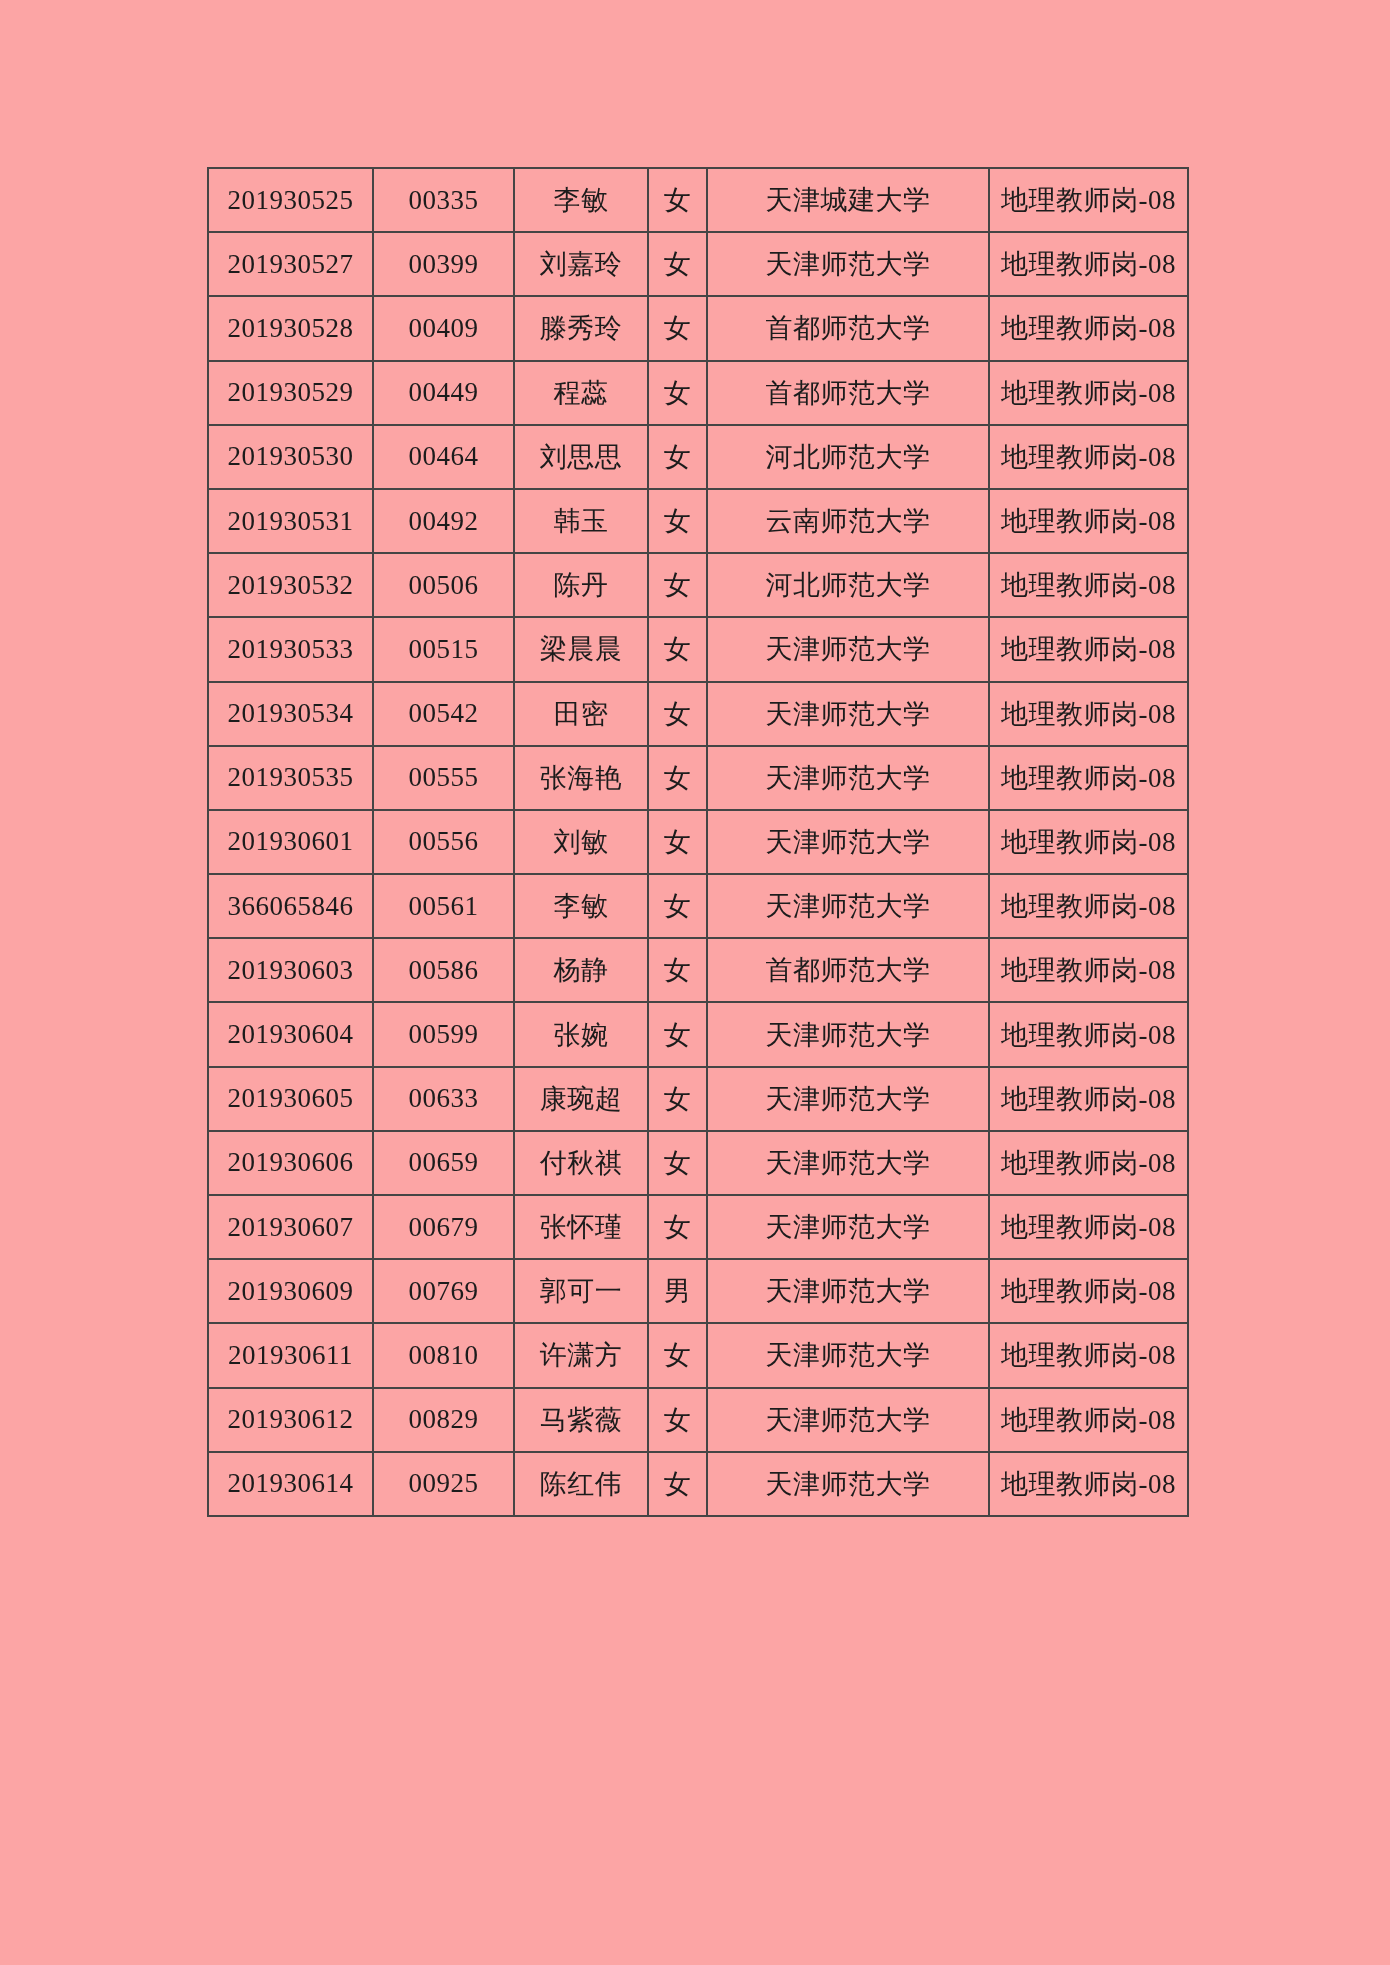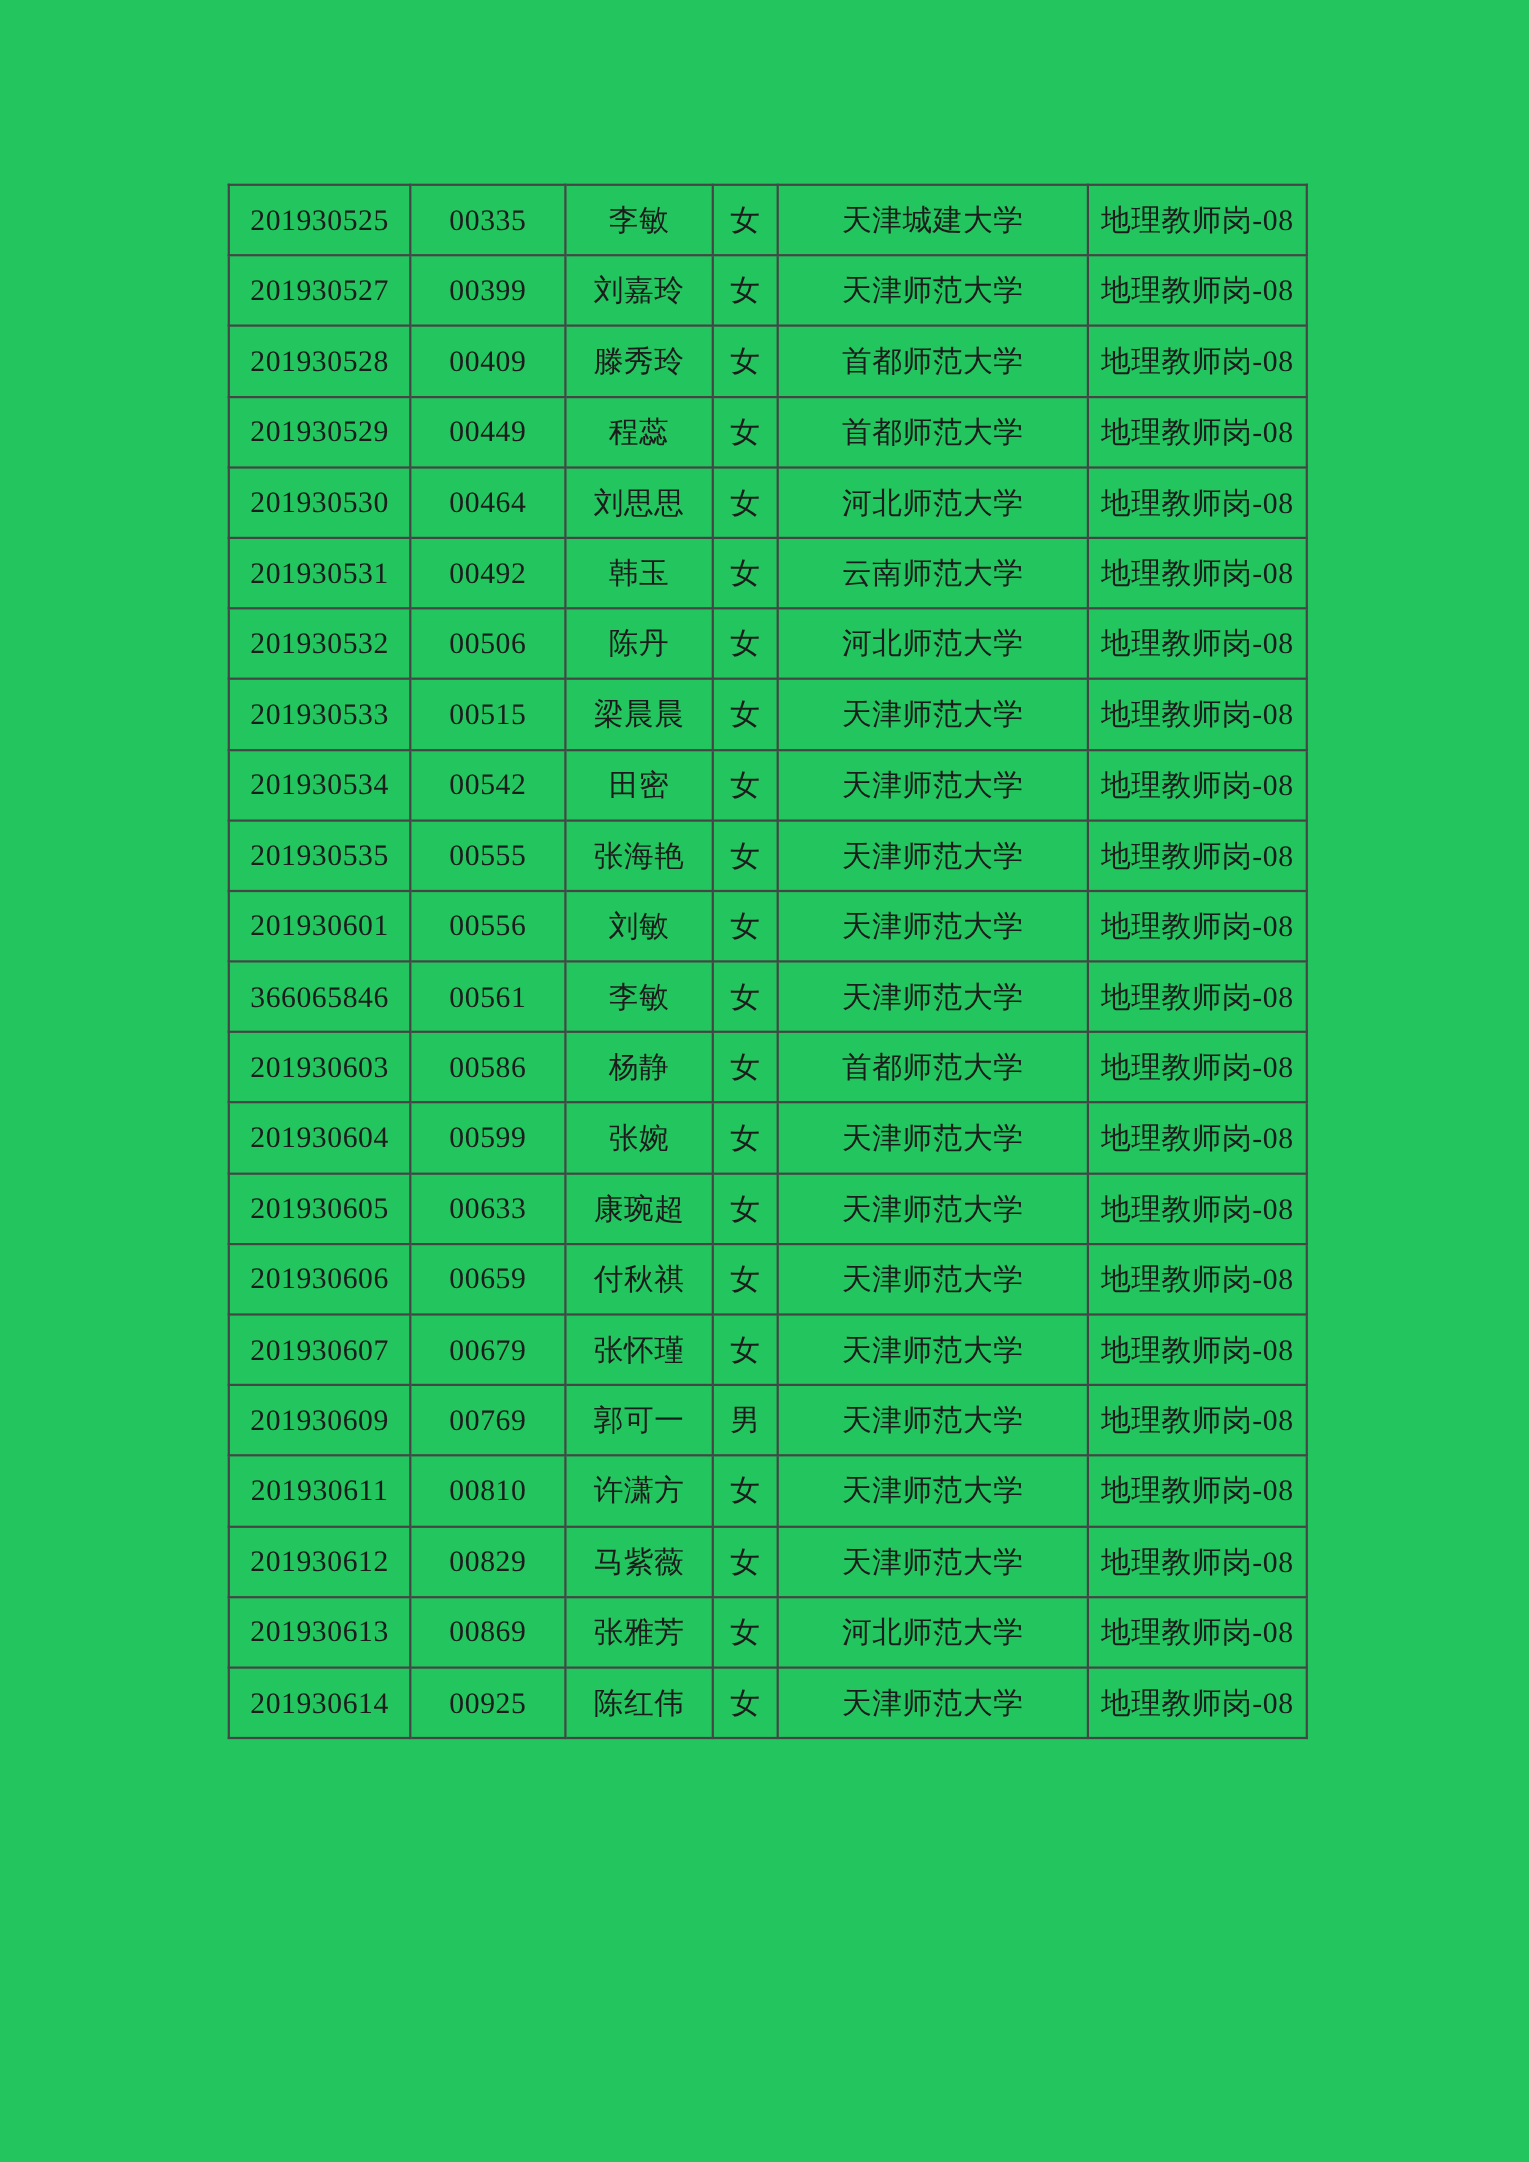--- a/index.html
+++ b/index.html
@@ -10,21 +10,21 @@
     width: 1390px;
     height: 1965px;
     background: #ffffff;
     position: relative;
     font-family: "Liberation Serif", "DejaVu Serif", serif;
     overflow: hidden;
   }
   .page {
     position: absolute;
     inset: 0;
-    background: #22c55e;
+    background: #fca5a5;
   }
   table.roster {
     position: absolute;
     left: 207px;
     top: 167px;
     width: 980px;
     border-collapse: collapse;
     table-layout: fixed;
   }
   table.roster td {
@@ -208,28 +208,20 @@
         </tr>
         <tr>
           <td>201930612</td>
           <td>00829</td>
           <td>马紫薇</td>
           <td>女</td>
           <td>天津师范大学</td>
           <td>地理教师岗-08</td>
         </tr>
         <tr>
-          <td>201930613</td>
-          <td>00869</td>
-          <td>张雅芳</td>
-          <td>女</td>
-          <td>河北师范大学</td>
-          <td>地理教师岗-08</td>
-        </tr>
-        <tr>
           <td>201930614</td>
           <td>00925</td>
           <td>陈红伟</td>
           <td>女</td>
           <td>天津师范大学</td>
           <td>地理教师岗-08</td>
         </tr>
       </tbody>
   </table>
 </div>

